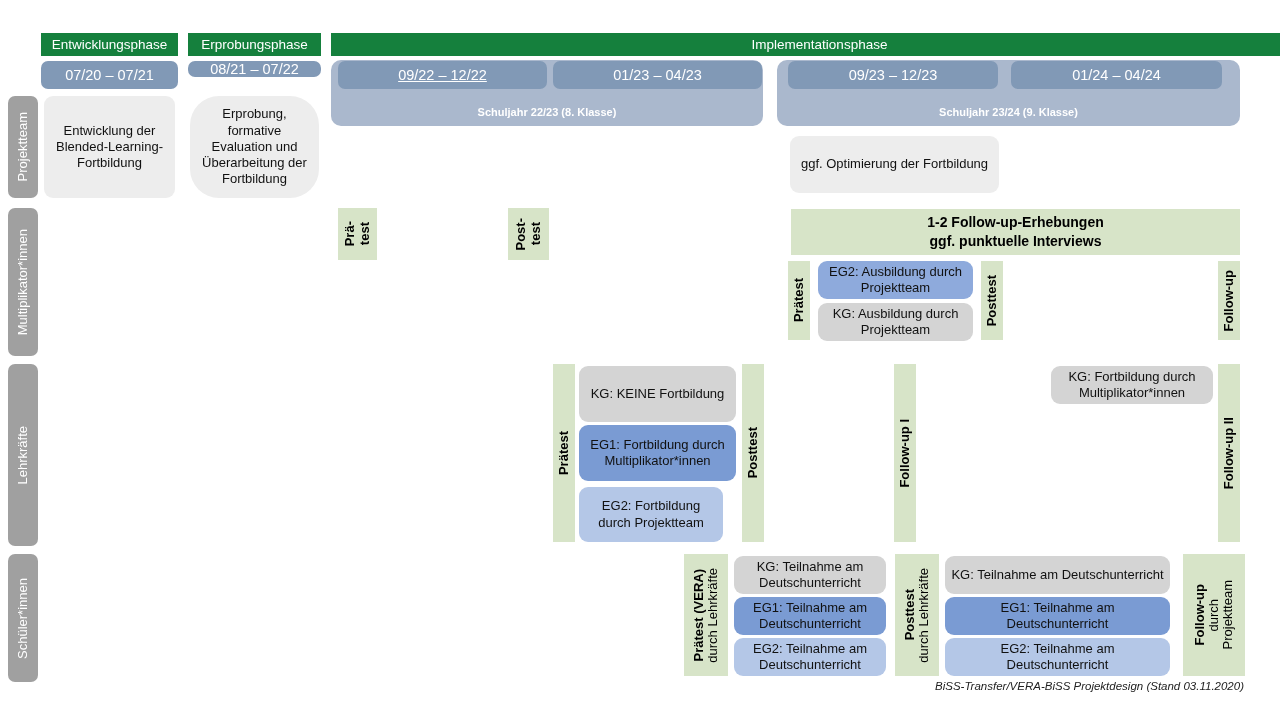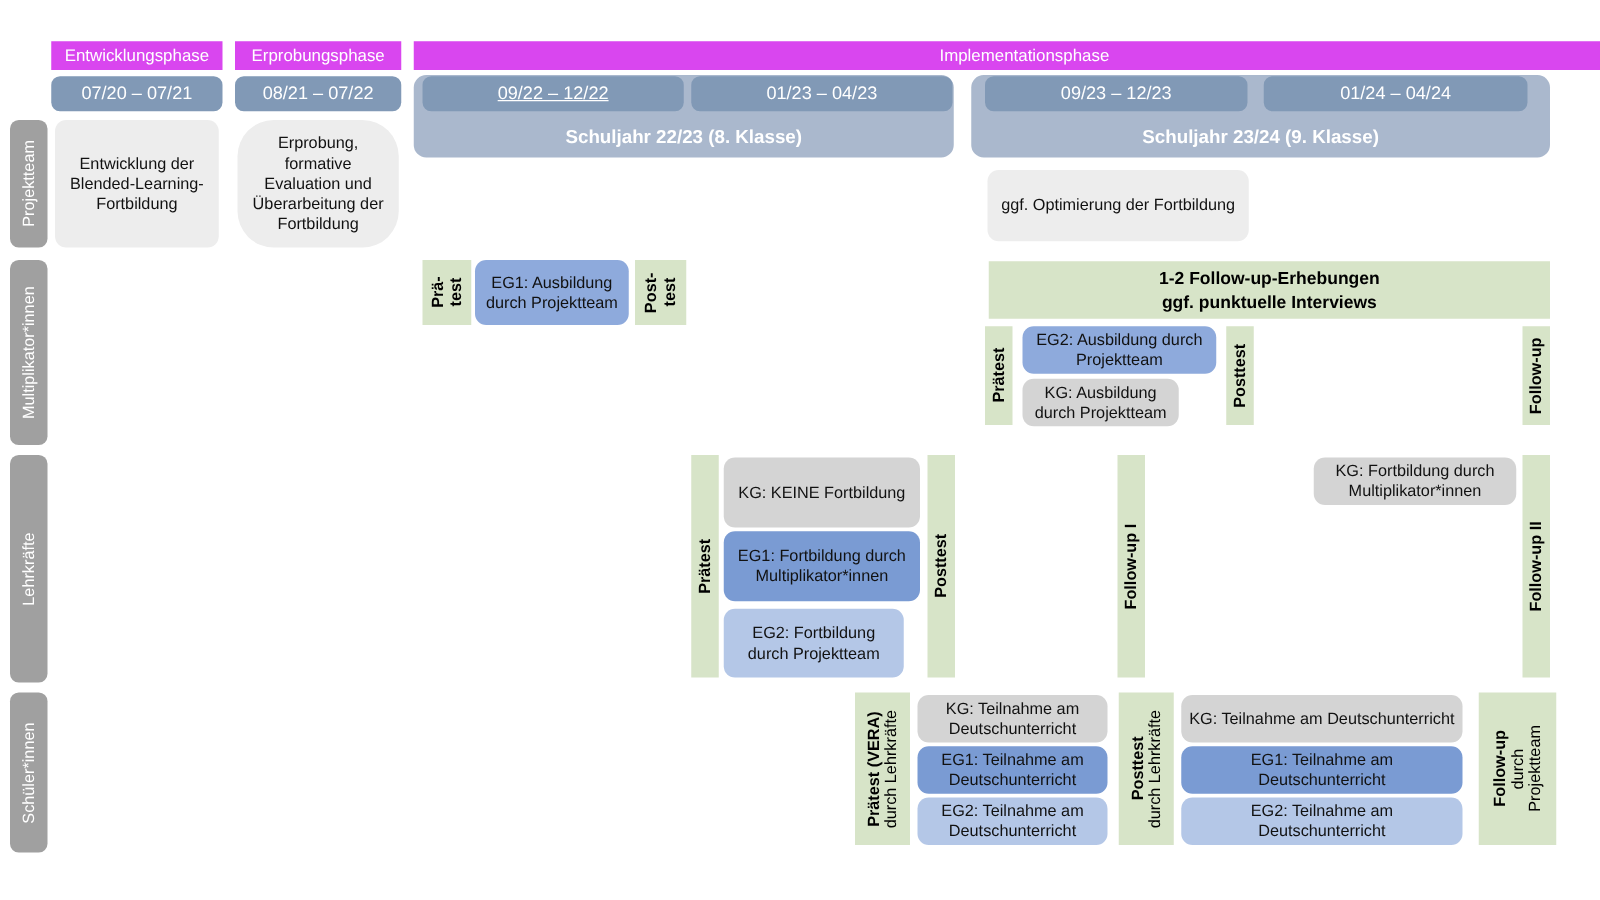--- a/index.html
+++ b/index.html
@@ -20,29 +20,29 @@
     display:flex;align-items:center;justify-content:center;
     font-size:13px;line-height:1.1;
   }
   .lane-label .vt{
     writing-mode:vertical-rl;transform:rotate(180deg);
     white-space:nowrap;
   }
 
   
   .phase-banner{
-    background:#d946ef;color:#ffffff;
+    background:#15803d;color:#ffffff;
     display:flex;align-items:center;justify-content:center;
     font-size:13.5px;
   }
 
   
   .schoolyear{
     background:#aab8cd;border-radius:10px;
-    color:#ffffff;font-weight:bold;font-size:15px;
+    color:#ffffff;font-weight:bold;font-size:11px;
     display:flex;align-items:flex-end;justify-content:center;
     padding-bottom:8px;
   }
   
   .date-chip{
     background:#8199b6;color:#ffffff;border-radius:7px;
     display:flex;align-items:center;justify-content:center;
     font-size:14.5px;
   }
 
@@ -103,21 +103,21 @@
   <div class="abs schoolyear" style="left:331px;top:60px;width:432px;height:66px;">
     <span>Schuljahr 22/23 (8. Klasse)</span>
   </div>
   <div class="abs schoolyear" style="left:777px;top:60px;width:463px;height:66px;">
     <span>Schuljahr 23/24 (9. Klasse)</span>
   </div>
 
   <div class="abs date-chip" style="left:41px;top:61px;width:137px;height:28px;">
     <span>07/20 – 07/21</span>
   </div>
-  <div class="abs date-chip" style="left:188px;top:61px;width:133px;height:28px;">
+  <div class="abs date-chip" style="left:188px;top:61px;width:133px;height:16px;">
     <span>08/21 – 07/22</span>
   </div>
   <div class="abs date-chip" style="left:338px;top:61px;width:209px;height:28px;text-decoration:underline;">
     <span>09/22 – 12/22</span>
   </div>
   <div class="abs date-chip" style="left:553px;top:61px;width:209px;height:28px;">
     <span>01/23 – 04/23</span>
   </div>
   <div class="abs date-chip" style="left:788px;top:61px;width:210px;height:28px;">
     <span>09/23 – 12/23</span>
@@ -147,23 +147,20 @@
   </div>
   <div class="abs box box-grey-light" style="left:790px;top:136px;width:209px;height:57px;">
     <span>ggf. Optimierung der Fortbildung</span>
   </div>
 
   <div class="abs green" style="left:338px;top:208px;width:39px;height:52px;">
     <div class="vstack">
       <span class="vline vb">Prä-</span>
       <span class="vline vb">test</span>
     </div>
-  </div>
-  <div class="abs box box-blue-mid" style="left:380px;top:208px;width:123px;height:52px;">
-    <span>EG1: Ausbildung durch Projektteam</span>
   </div>
   <div class="abs green" style="left:508px;top:208px;width:41px;height:52px;">
     <div class="vstack">
       <span class="vline vb">Post-</span>
       <span class="vline vb">test</span>
     </div>
   </div>
 
   <div class="abs green-h" style="left:791px;top:209px;width:449px;height:46px;">
     <div>
@@ -171,21 +168,21 @@
       <div>ggf. punktuelle Interviews</div>
     </div>
   </div>
 
   <div class="abs green" style="left:788px;top:261px;width:22px;height:79px;">
     <span class="vt">Prätest</span>
   </div>
   <div class="abs box box-blue-mid" style="left:818px;top:261px;width:155px;height:38px;">
     <span>EG2: Ausbildung durch Projektteam</span>
   </div>
-  <div class="abs box box-grey" style="left:818px;top:303px;width:125px;height:38px;">
+  <div class="abs box box-grey" style="left:818px;top:303px;width:155px;height:38px;">
     <span>KG: Ausbildung durch Projektteam</span>
   </div>
   <div class="abs green" style="left:981px;top:261px;width:22px;height:79px;">
     <span class="vt">Posttest</span>
   </div>
   <div class="abs green" style="left:1218px;top:261px;width:22px;height:79px;">
     <span class="vt">Follow-up</span>
   </div>
 
   <div class="abs green" style="left:553px;top:364px;width:22px;height:178px;">
@@ -246,14 +243,15 @@
   </div>
 
   <div class="abs green" style="left:1183px;top:554px;width:62px;height:122px;">
     <div class="vstack">
       <span class="vline vb">Follow-up</span>
       <span class="vline vn">durch</span>
       <span class="vline vn">Projektteam</span>
     </div>
   </div>
 
+  <div class="footer" style="right:36px;top:680px;">BiSS-Transfer/VERA-BiSS Projektdesign (Stand 03.11.2020)</div>
 
 </div>
 
 </body></html>

